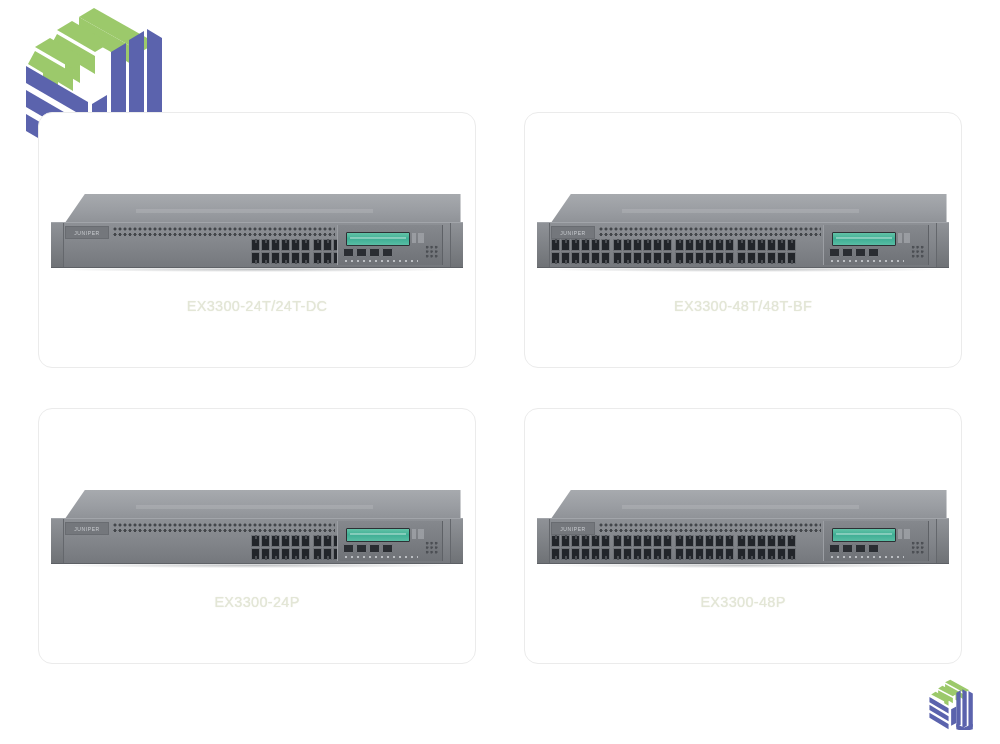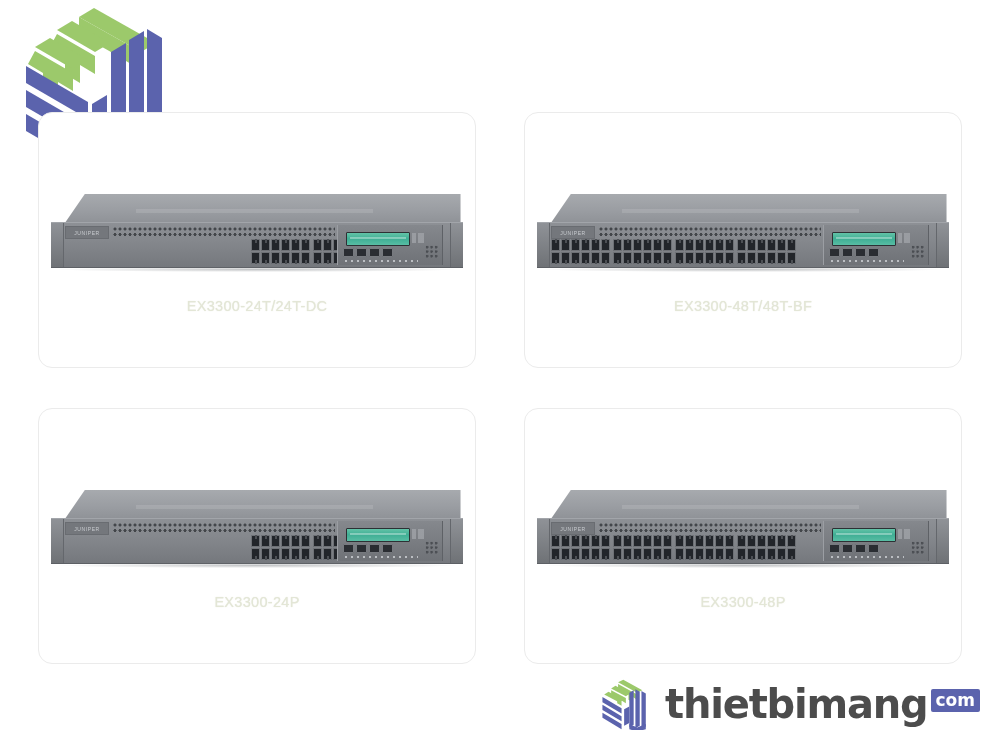--- a/index.html
+++ b/index.html
@@ -634,19 +634,15 @@
         <polygon points="6,40 28,53 28,59 6,46"></polygon>
         <polygon points="31,36 37,33 37,52 31,55"></polygon>
       </g>
       <g fill="#5b63ad">
         <polygon points="37,17 42,14 42,54 37,57"></polygon>
         <polygon points="44,13 49,16 49,55 44,58"></polygon>
         <polygon points="51,15 56,18 56,56 51,59"></polygon>
         <polygon points="37,53 46,57 56,53 56,59 46,62 37,59"></polygon>
       </g>
     </svg>
-    <div id="wm-text">
-      <span>thietbimang</span>
-        <span id="wm-com">com</span>
-    </div>
   </div>
 
 </div>
 
 </body></html>

